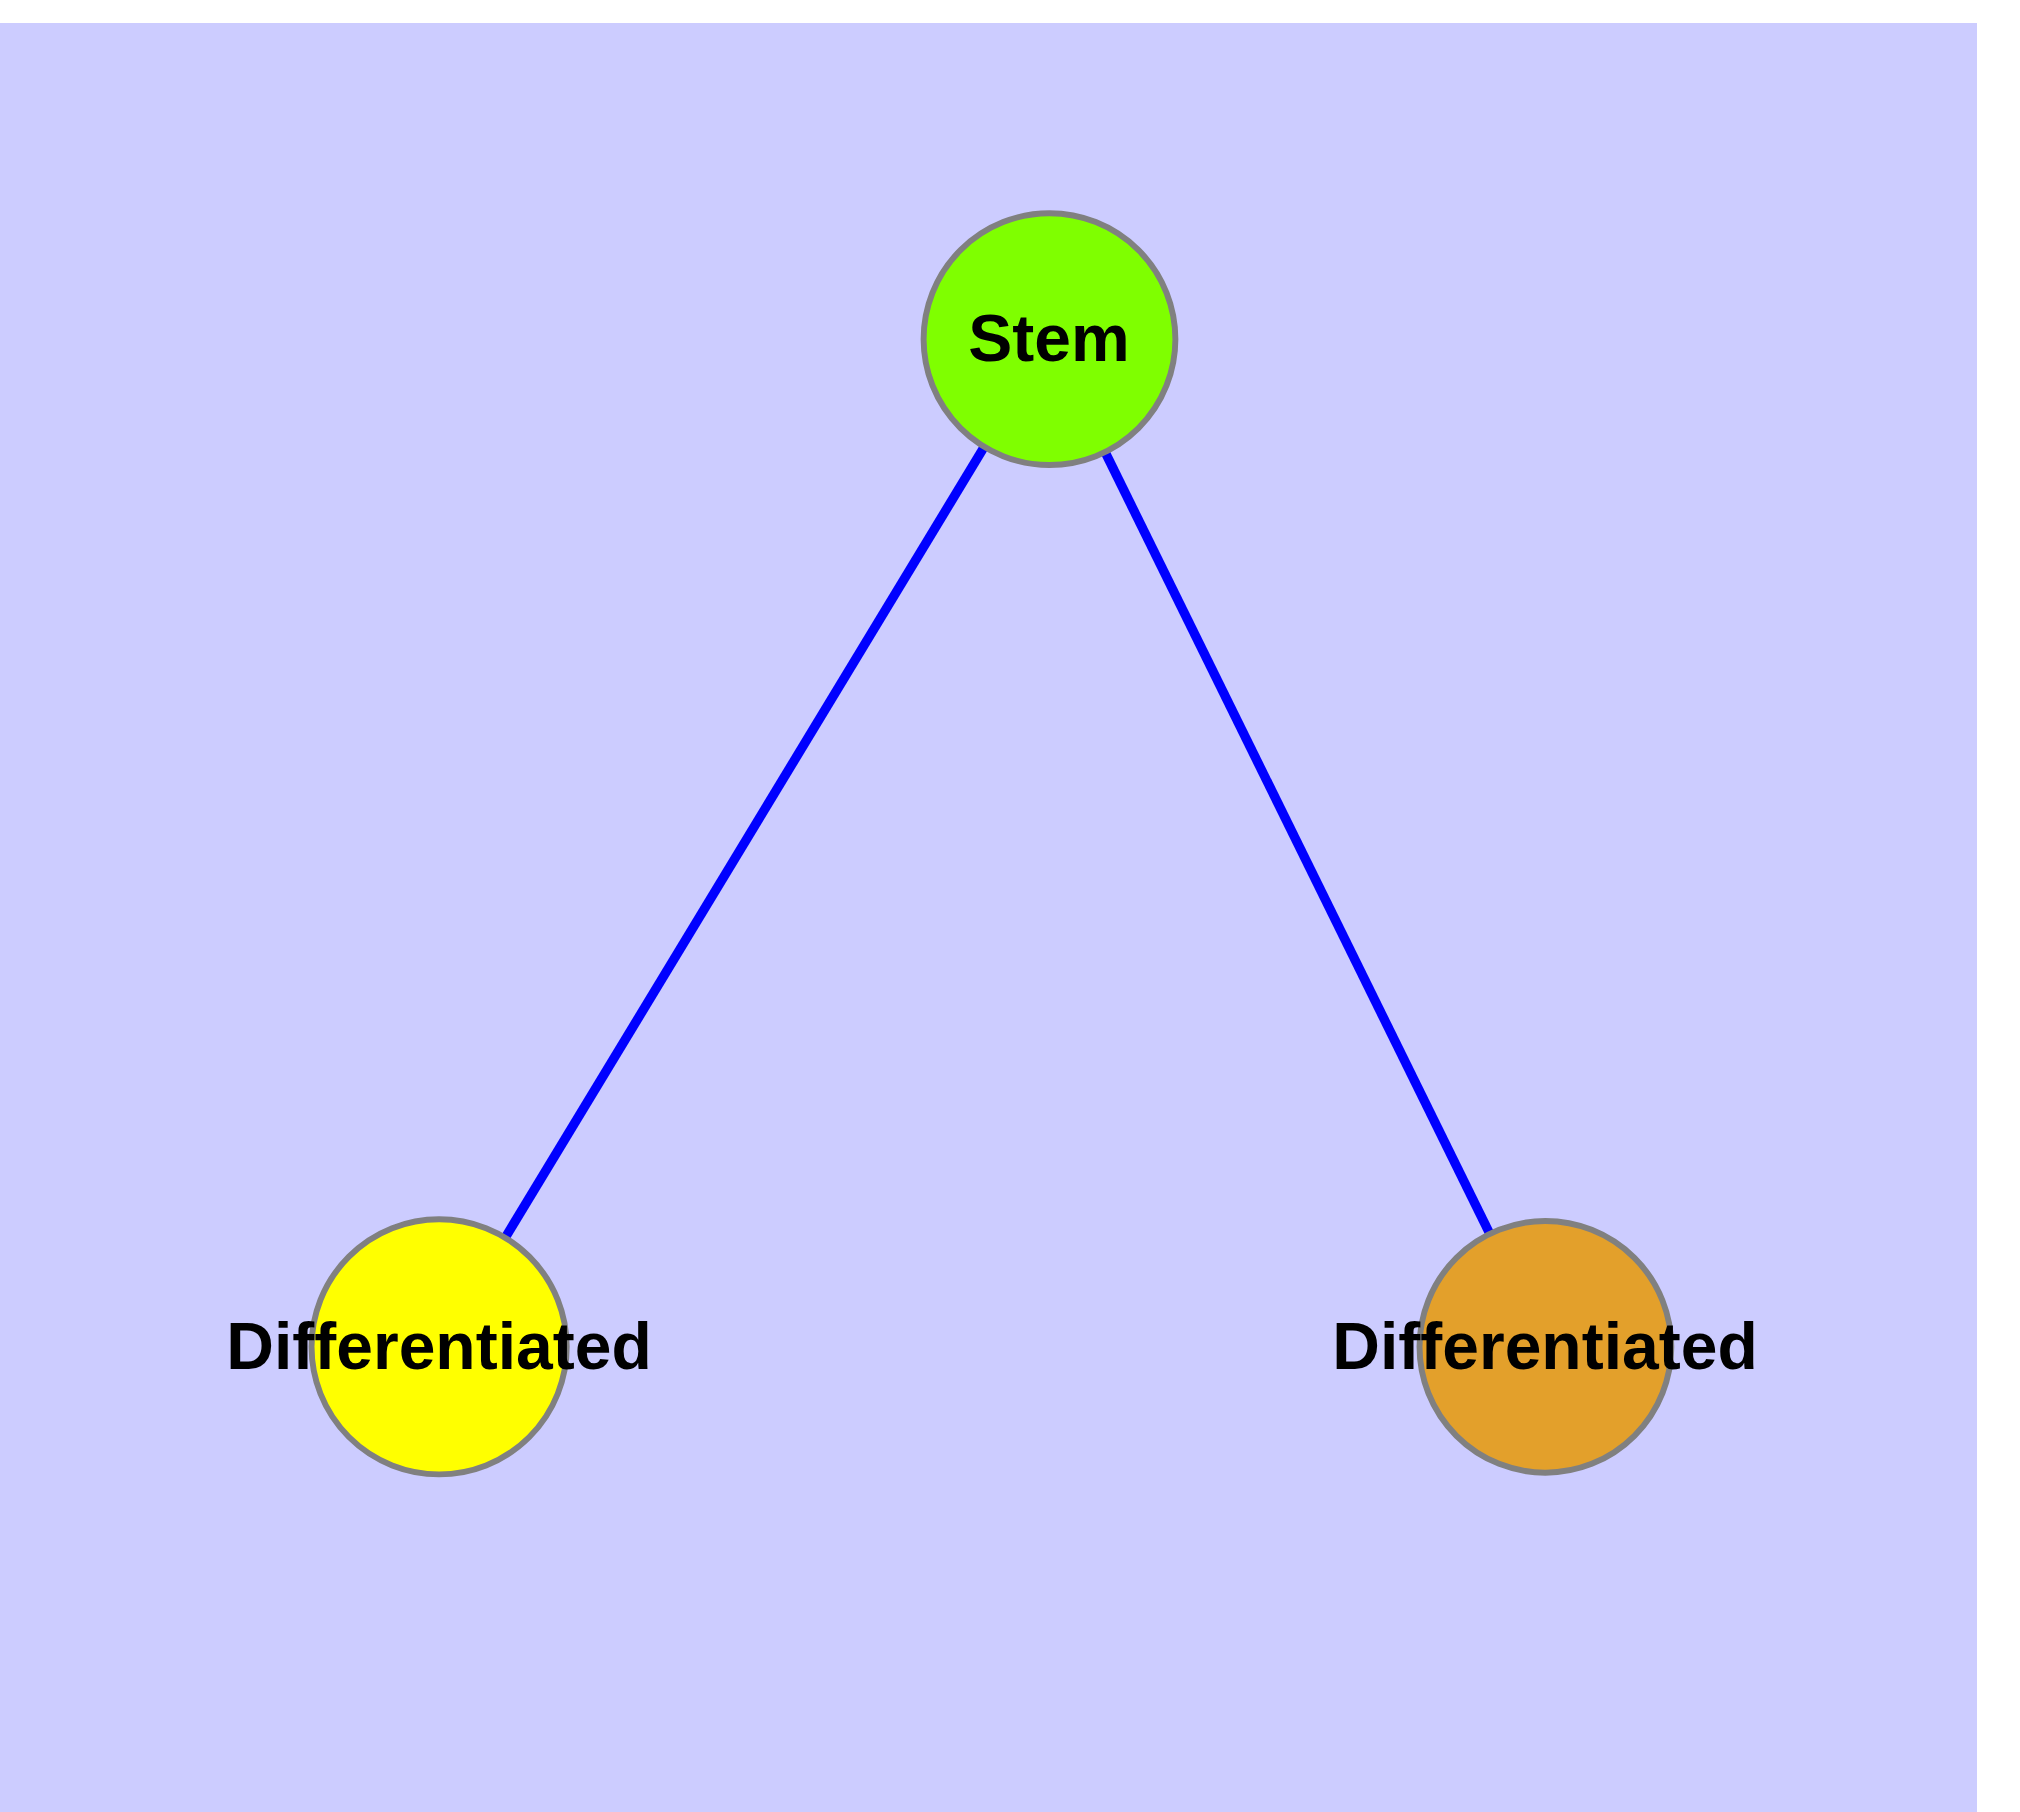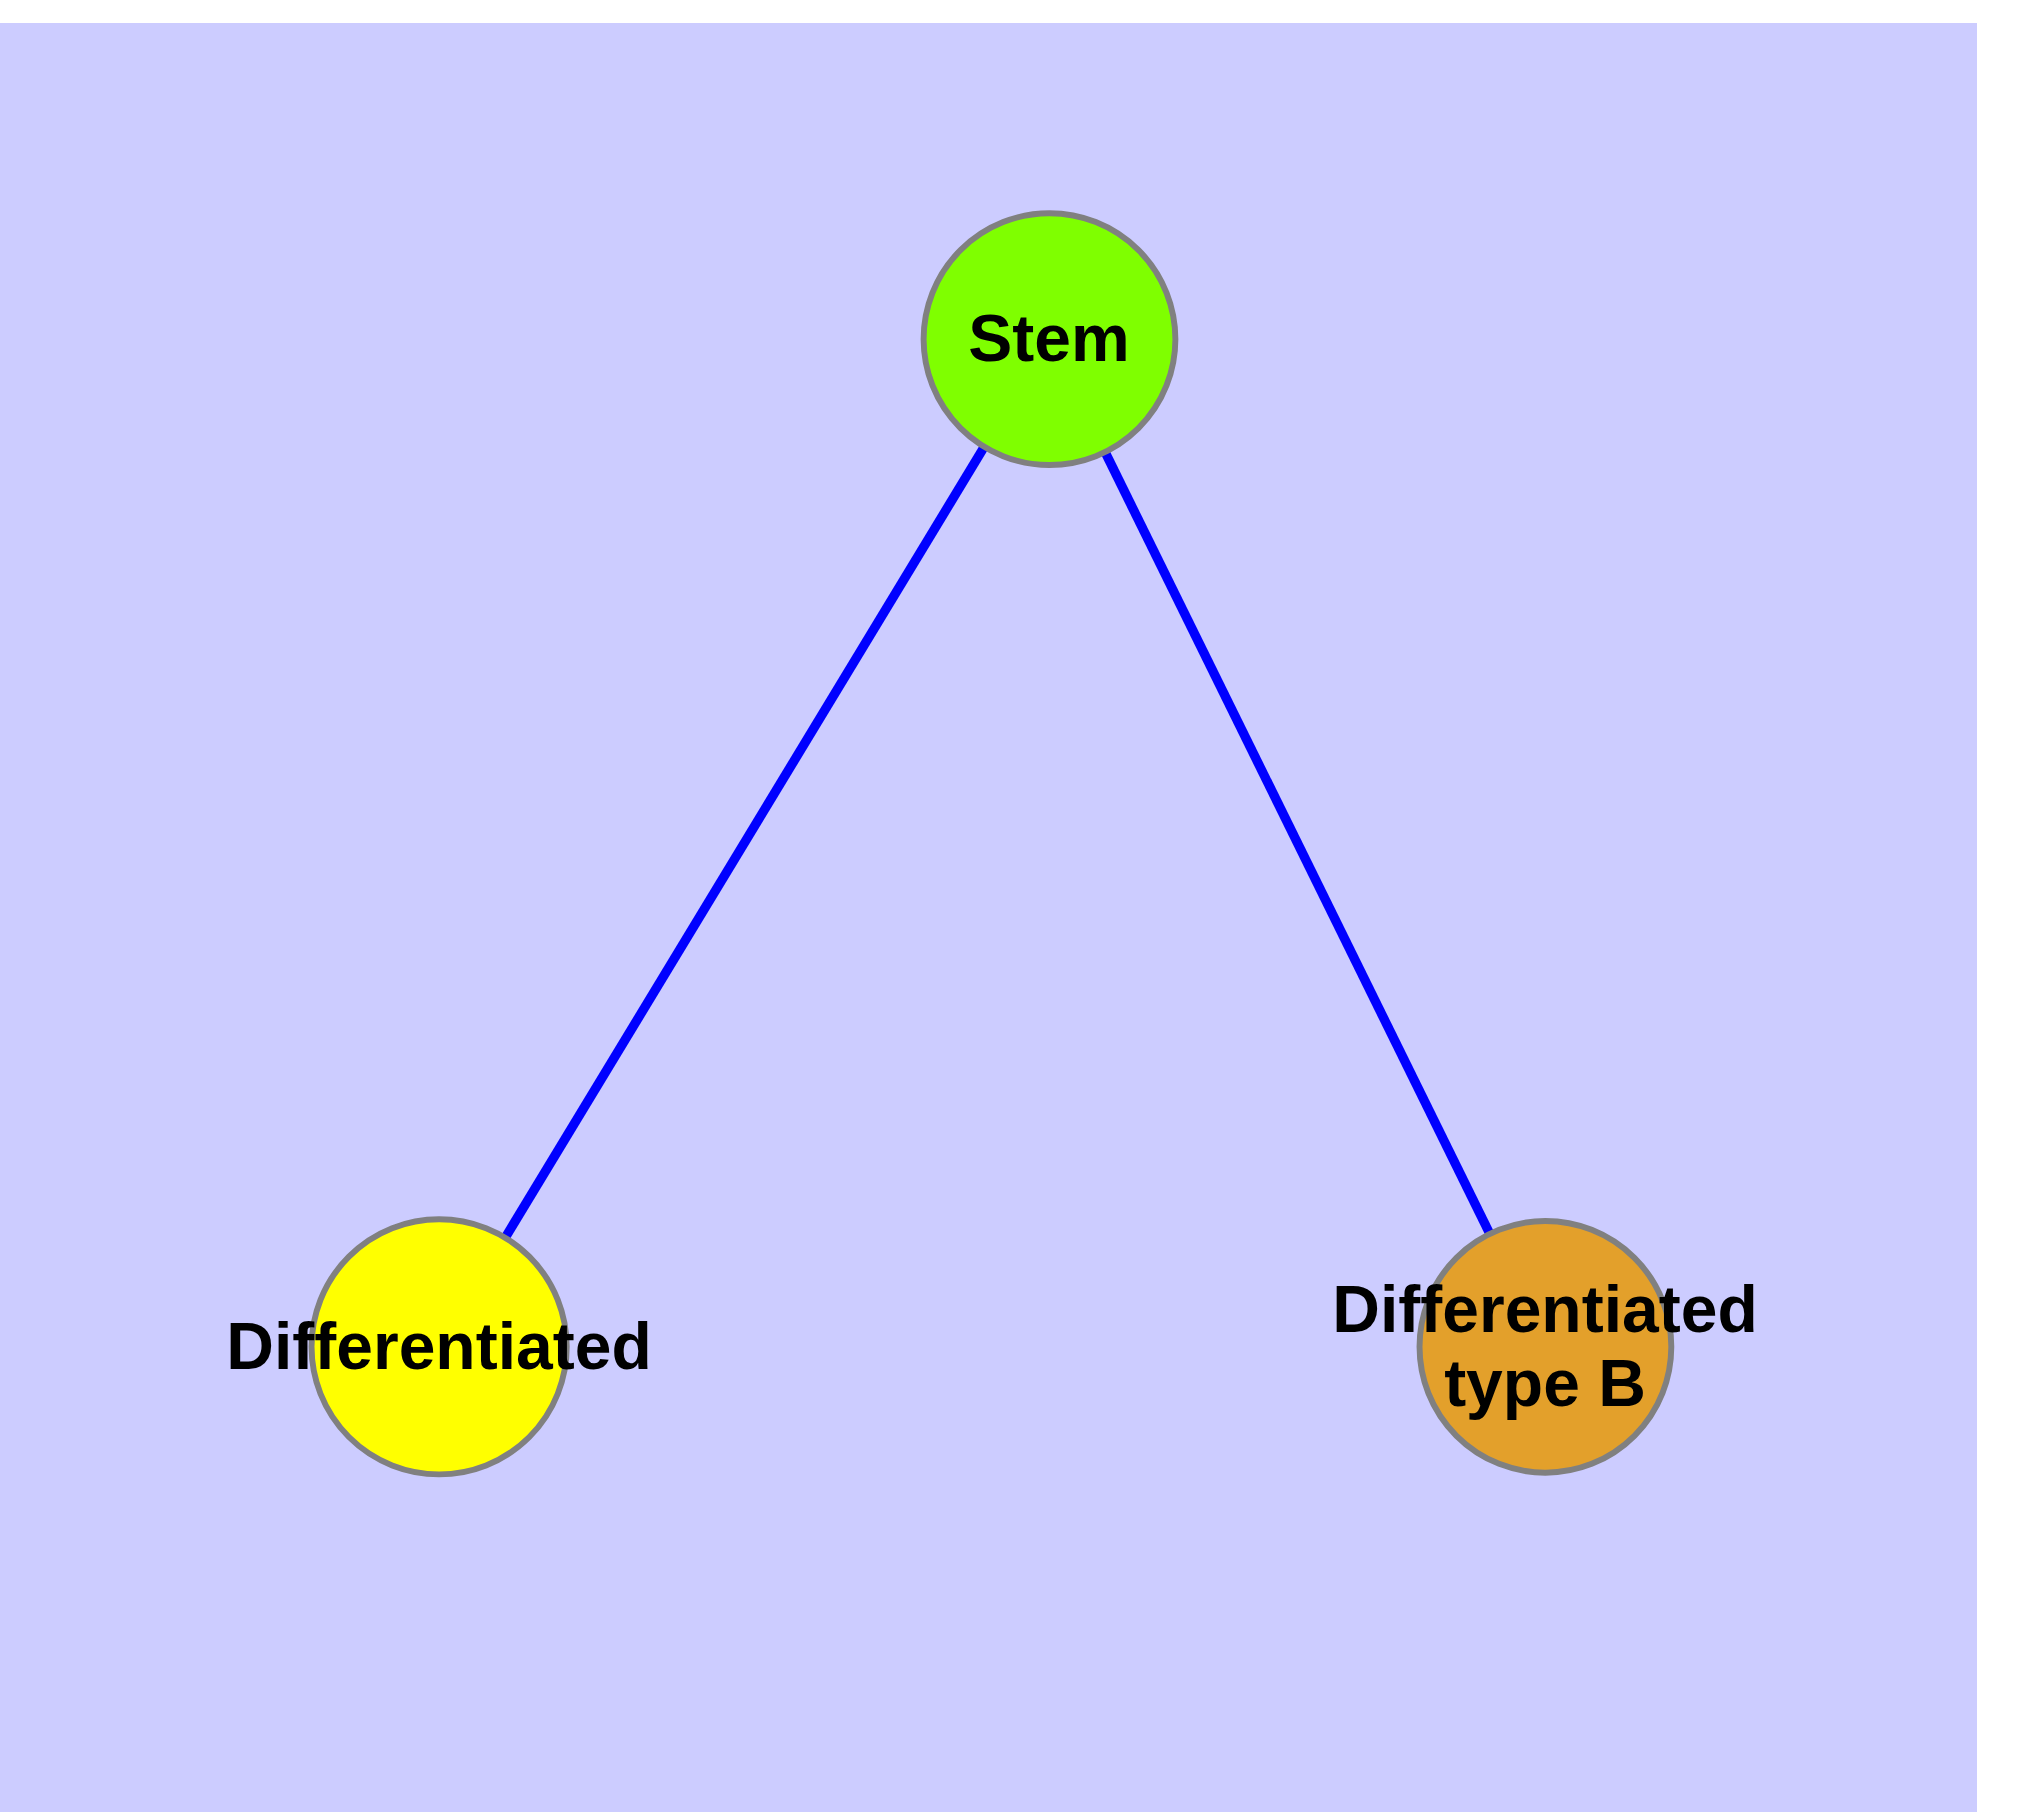--- a/index.html
+++ b/index.html
@@ -46,16 +46,16 @@
   <svg id="graph-svg" viewBox="0 0 2384 2138" preserveAspectRatio="none" aria-hidden="true">
       <line x1="1161.338546112043" y1="499.5978731566398" x2="595.6974194810373" y2="1433.6913447736758" stroke="#0000ff" stroke-width="11" stroke-linecap="butt"></line>
       <line x1="1303.3374233238078" y1="505.7969168068504" x2="1757.6625766761922" y2="1429.2030831931497" stroke="#0000ff" stroke-width="11" stroke-linecap="butt"></line>
       <circle cx="1238" cy="373" r="148.5" fill="#7fff00" stroke="#808080" stroke-width="7"></circle>
       <circle cx="518" cy="1562" r="150.5" fill="#ffff00" stroke="#808080" stroke-width="7"></circle>
       <circle cx="1823" cy="1562" r="148.5" fill="#e3a02b" stroke="#808080" stroke-width="7"></circle>
     </svg>
   <div id="label-layer">
       <div class="node-label" style="left: 1049px; top: 316px; font-size: 66px; color: rgb(0, 0, 0);"><div>Stem</div></div>
       <div class="node-label" style="left: 439px; top: 1324px; font-size: 66px; color: rgb(0, 0, 0);"><div>Differentiated</div></div>
-      <div class="node-label" style="left: 1545px; top: 1324px; font-size: 66px; color: rgb(0, 0, 0);"><div>Differentiated</div><div>type B</div></div>
+      <div class="node-label" style="left: 1545px; top: 1324px; font-size: 66px; color: rgb(0, 0, 0);"><div>Differentiated</div></div>
     </div>
 </div>
 
 
 </body></html>

